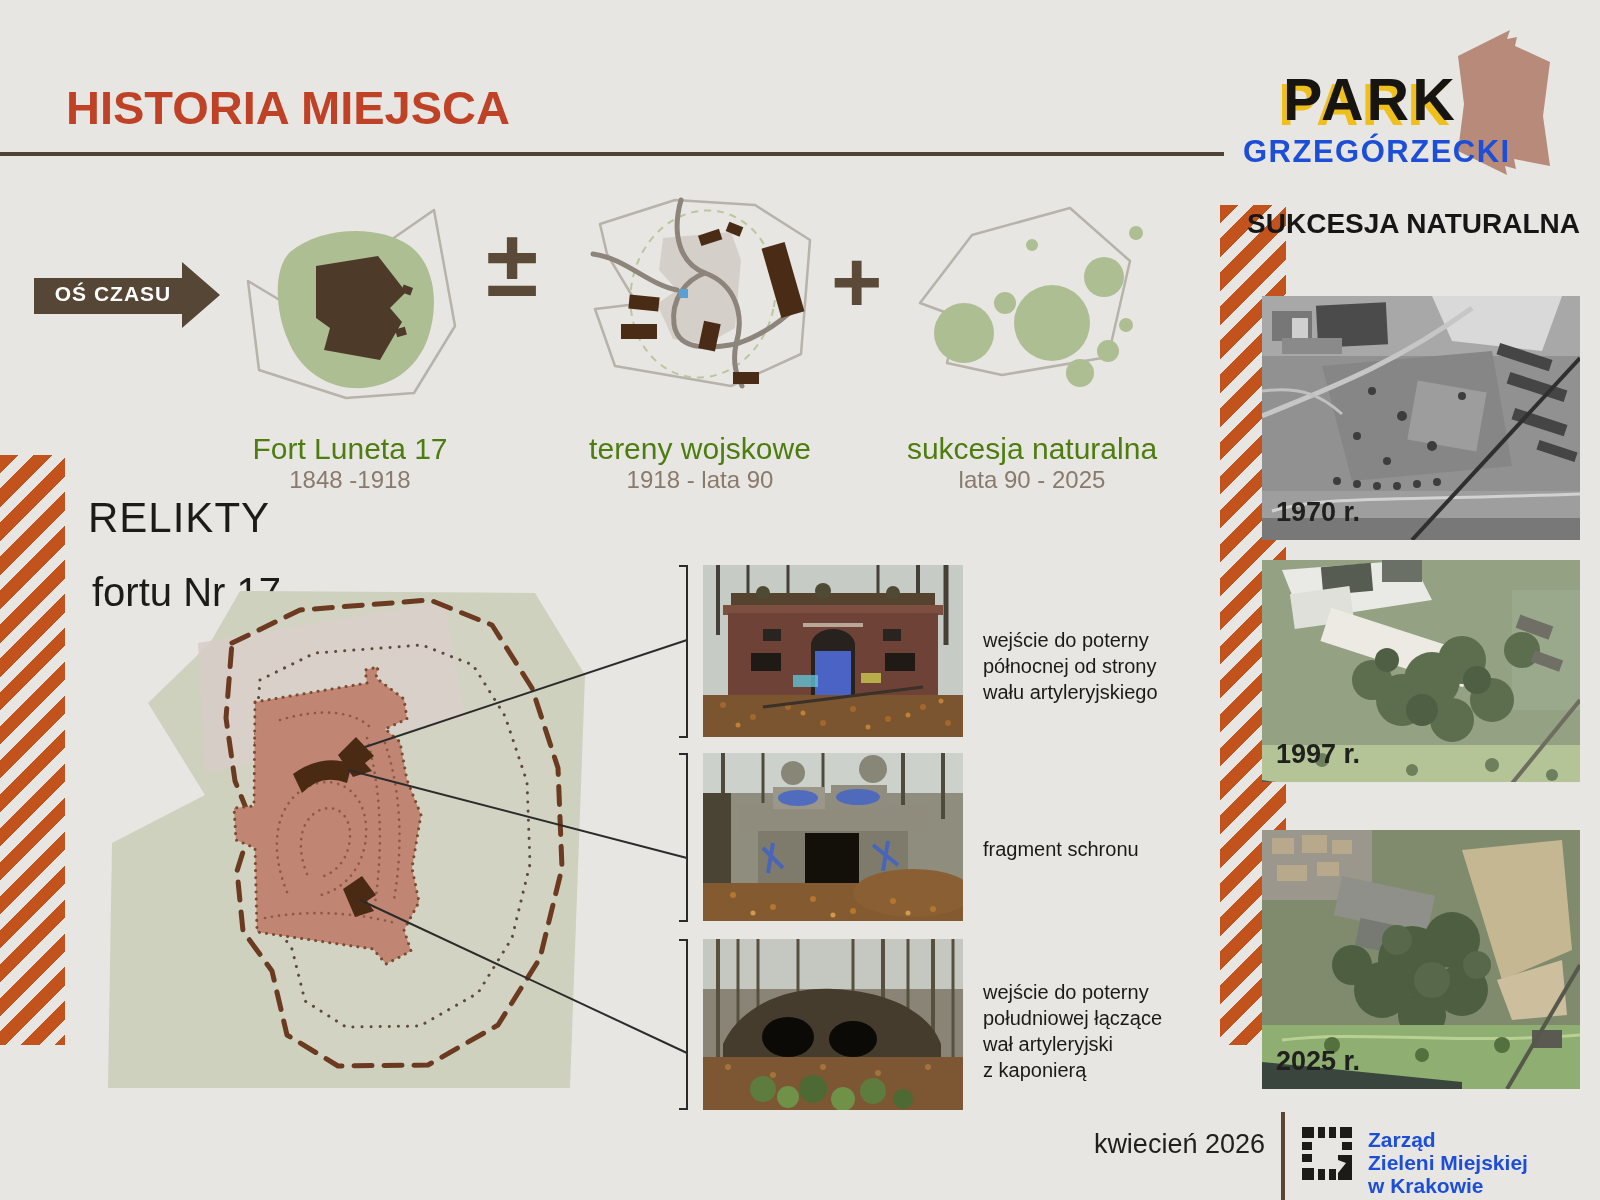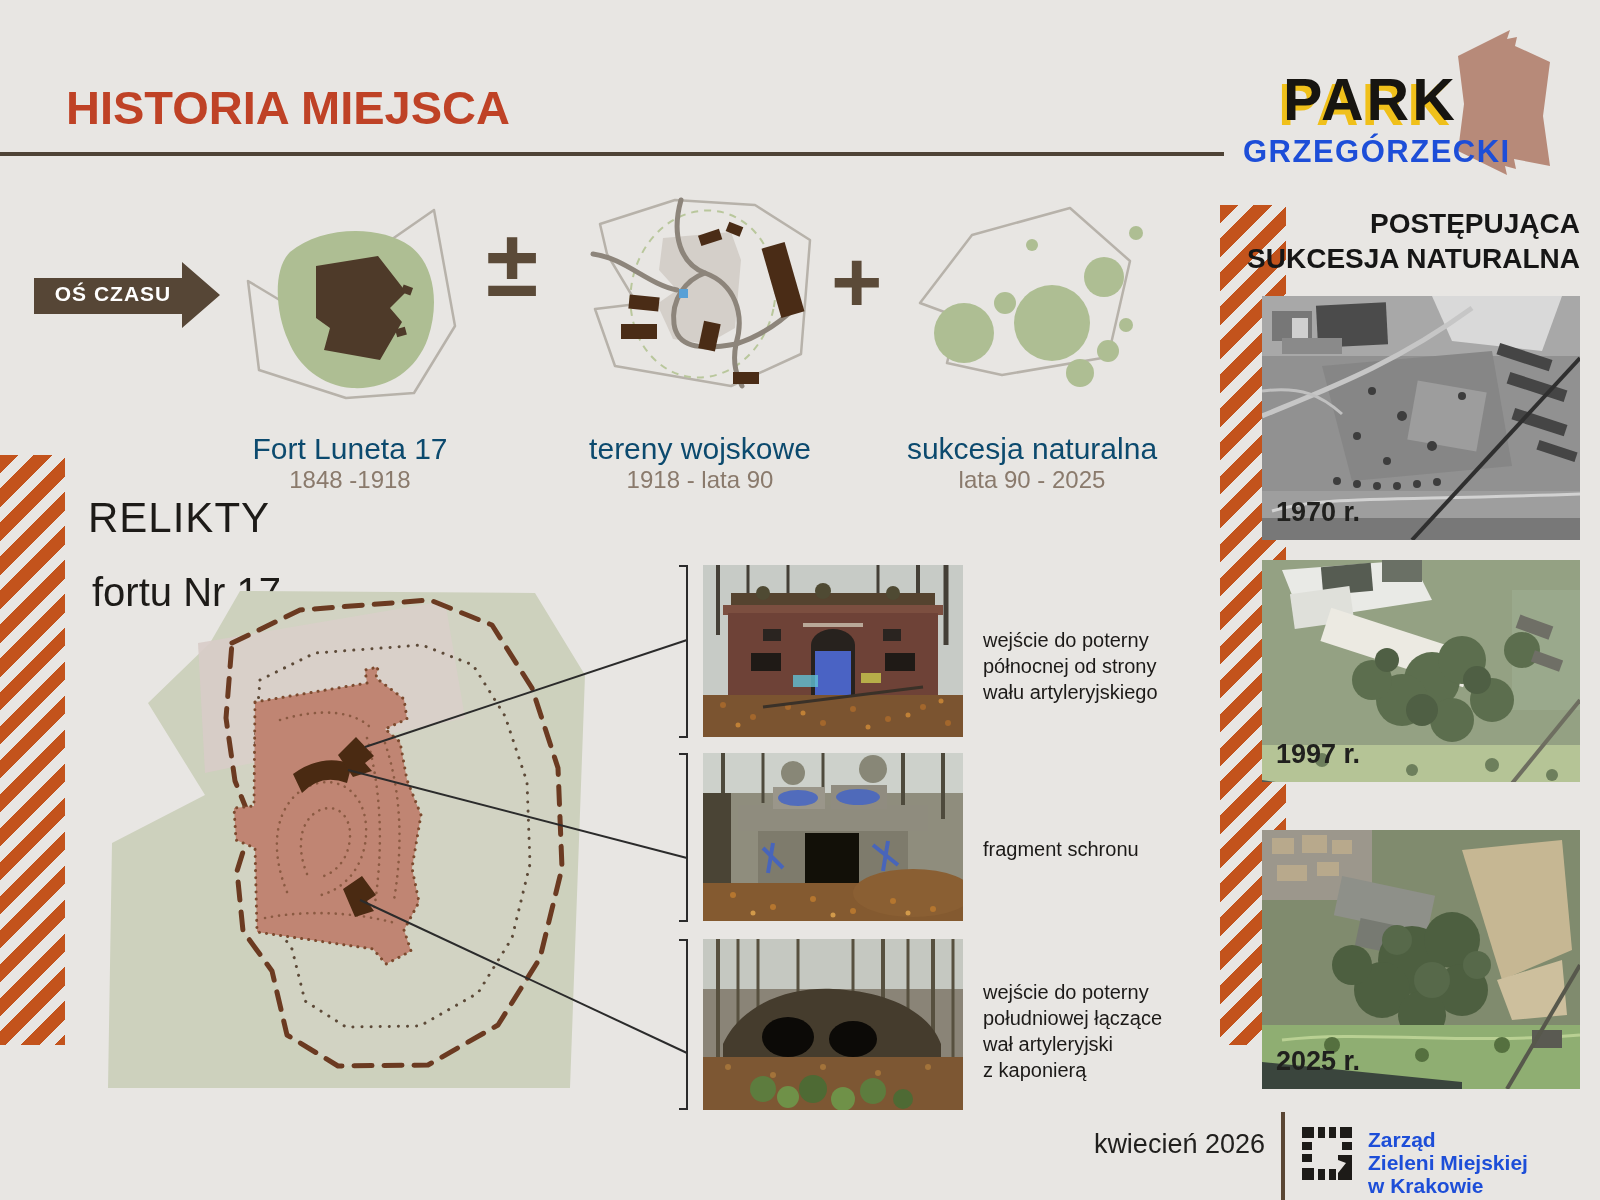--- a/index.html
+++ b/index.html
@@ -24,21 +24,21 @@
   #axis-arrow{left:34px;top:262px;width:186px;height:68px;}
   #axis-label{left:48px;top:282px;width:130px;text-align:center;font-size:21px;font-weight:bold;
               color:#ffffff;letter-spacing:1px;}
   #diag1{left:228px;top:200px;}
   #diag2{left:585px;top:196px;}
   #diag3{left:912px;top:205px;}
   .operator{color:#5b4a38;font-weight:bold;line-height:1;}
   #op-pm{left:486px;top:216px;font-size:95px;}
   #op-plus{left:831px;top:238px;font-size:88px;}
   .stage{width:300px;text-align:center;}
-  .stage-name{font-size:30px;color:#0c4a6e;}
+  .stage-name{font-size:30px;color:#4d7c0f;}
   .stage-years{font-size:24px;color:#8a7a6c;margin-top:0;}
   #stage1{left:200px;top:432px;}
   #stage2{left:550px;top:432px;}
   #stage3{left:882px;top:432px;}
 
   
   .stripes{background:repeating-linear-gradient(135deg,#c3531c 0 13px,rgba(0,0,0,0) 13px 24px);}
   #stripes-left{left:0;top:455px;width:65px;height:590px;z-index:1;}
   #stripes-right{left:1220px;top:205px;width:66px;height:840px;z-index:1;}
 
@@ -330,21 +330,20 @@
   <div>fragment schronu</div>
 </div>
 <div class="abs caption" id="cap3">
   <div>wejście do poterny</div>
   <div>południowej łączące</div>
   <div>wał artyleryjski</div>
   <div>z kaponierą</div>
 </div>
 
 <div class="abs" id="succ-header">
-  <div>POSTĘPUJĄCA</div>
   <div>SUKCESJA NATURALNA</div>
 </div>
 
 <div class="abs aerial" id="aer1">
   <svg width="318" height="244" viewBox="0 0 318 244">
     <rect width="318" height="244" fill="#919191"></rect>
     <rect x="0" y="0" width="318" height="60" fill="#a8a8a8"></rect>
     <polygon points="170,0 300,0 280,55 190,45" fill="#d9d9d9"></polygon>
     <rect x="55" y="8" width="70" height="42" fill="#4b4b4b" transform="rotate(-3 90 29)"></rect>
     <rect x="10" y="15" width="40" height="30" fill="#777777"></rect>

